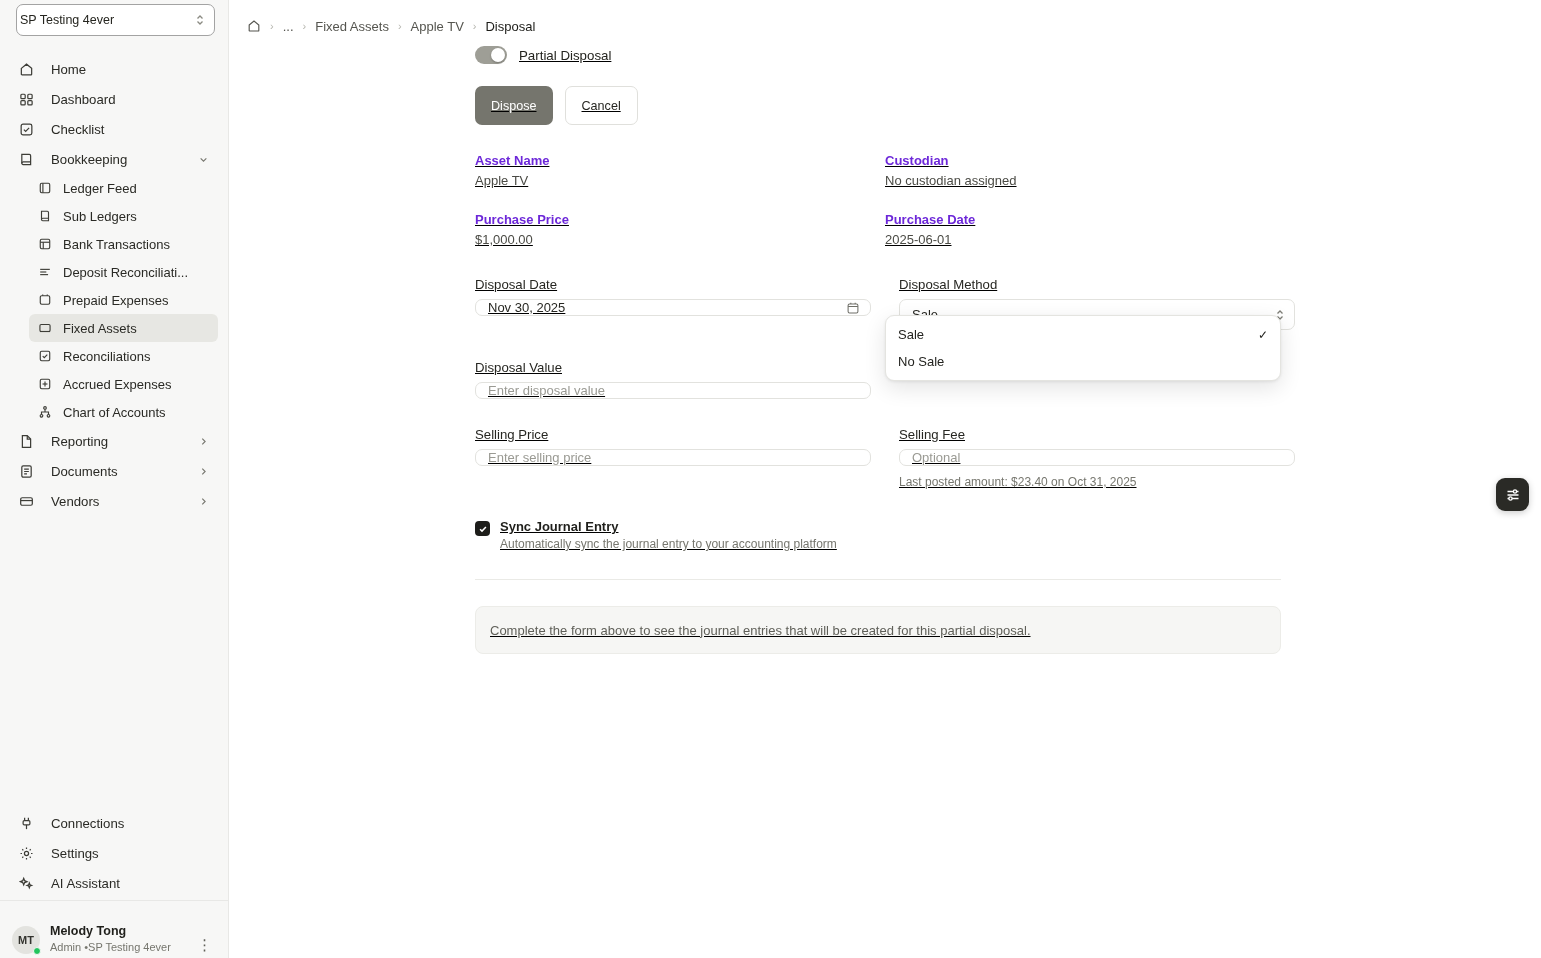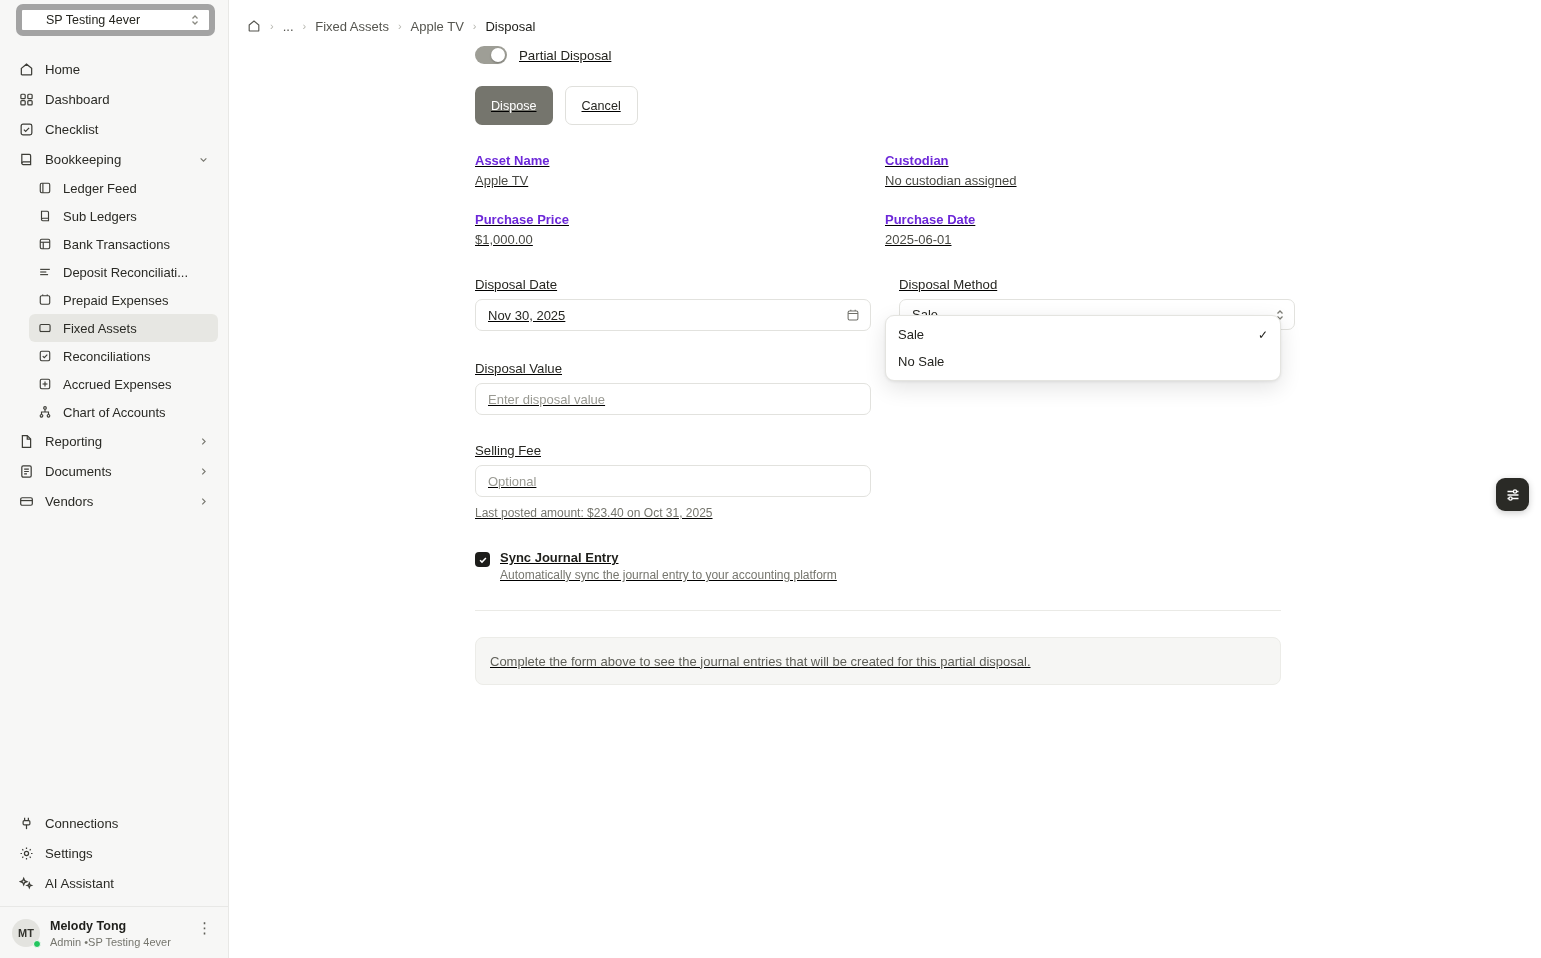--- a/index.html
+++ b/index.html
@@ -38,33 +38,33 @@
   }
   .panel-toggle {
     width: 22px; height: 22px; display: flex; align-items: center; justify-content: center;
     color: #55554f; cursor: pointer; border-radius: 4px;
   }
 
   .workspace {
     margin: 4px 14px 14px 16px;
     height: 32px;
     background: #ffffff;
-    border: 6px solid #a3a3a3;
+    border: 1px solid #a3a3a3;
     border-radius: 7px;
     display: flex; align-items: center; justify-content: space-between;
-    padding: 0 9px 0 24px;
+    padding: 0 9px 0 3px;
     font-size: 12.5px; color: #25251f; font-weight: 500;
     cursor: pointer;
     width: 199px;
   }
   .chev-updown { color: #8a8a82; font-size: 9px; line-height: 1; display:flex; flex-direction:column; gap:1px;}
 
   .nav { padding: 4px 10px 0 10px; }
   .nav-item {
-    display: flex; align-items: center; gap: 10px;
+    display: flex; align-items: center; gap: 16px;
     height: 30px; padding: 0 8px;
     border-radius: 6px;
     font-size: 13.2px; color: #2a2a25;
     cursor: pointer;
     position: relative;
   }
   .nav-item .ico { width: 17px; height: 17px; display: flex; align-items: center; justify-content: center; color: #3d3d37; flex: 0 0 17px;}
   .nav-item .chev { margin-left: auto; color: #77776f; display:flex; align-items:center;}
   .sub-nav { padding-left: 17px; }
   .sub-item {
@@ -74,22 +74,22 @@
     font-size: 13px; color: #2a2a25;
     cursor: pointer;
     margin-left: 2px;
   }
   .sub-item.active { background: #e7e7e3; }
   .sub-item .ico { width: 16px; height: 16px; display: flex; align-items: center; justify-content: center; color: #3d3d37; flex: 0 0 16px;}
 
   .bottom-nav { position: absolute; bottom: 60px; left: 0; right: 0; padding: 0 10px; }
   .user-bar {
     position: absolute; bottom: 0; left: 0; right: 0;
-    height: 52px; border-top: 1px solid #e8e8e6;
-    display: flex; align-items: flex-start; gap: 10px; padding: 12px 12px;
+    height: 58px; border-top: 1px solid #e8e8e6;
+    display: flex; align-items: flex-end; gap: 10px; padding: 4px 12px;
     cursor: pointer;
   }
   .avatar {
     width: 28px; height: 28px; border-radius: 50%;
     background: #e3e3df; color: #33332e;
     display: flex; align-items: center; justify-content: center;
     font-size: 11px; font-weight: 700; position: relative;
     flex: 0 0 28px;
   }
   .avatar .dot {
@@ -138,21 +138,21 @@
   .btn-primary { background: #75756d; color: #fff; }
   .btn-secondary { background: #fff; color: #27272200; color: #272722; border: 1px solid #e0e0dc; }
 
   .grid2 { display: grid; grid-template-columns: 410px 1fr; margin-top: 28px; row-gap: 24px;}
   .field-label-strong { font-size: 13px; font-weight: 700; color: #6d28d9; margin-bottom: 5px;}
   .field-value { font-size: 13px; color: #4b4b45; }
 
   .form-grid { display: grid; grid-template-columns: 410px 1fr; column-gap: 14px; }
   .form-label { font-size: 13.2px; color: #27272200; color: #272722; margin-bottom: 7px;}
   .input {
-    height: 32px; border: 1px solid #e2e2de; border-radius: 7px;
+    height: 17px; border: 1px solid #e2e2de; border-radius: 7px;
     background: #fff; width: 396px;
     display: flex; align-items: center; justify-content: space-between;
     padding: 0 10px 0 12px; font-size: 13px; color: #272722;
     cursor: text;
   }
   .input.placeholder { color: #9a9a93; }
   .input .cal-icon { color: #6f6f68; display: flex; align-items: center;}
   .select {
     height: 31px; border: 1px solid #e2e2de; border-radius: 7px;
     background: #fff; width: 396px;
@@ -544,20 +544,24 @@
         <div class="form-grid" style="margin-top:30px;">
           <div>
             <div class="form-label">Disposal Value</div>
             <div class="input placeholder">Enter disposal value</div>
           </div>
           <div></div>
         </div>
 
         <div class="form-grid" style="margin-top:28px;">
           <div>
+            <div class="form-label">Selling Price</div>
+            <div class="input placeholder">Enter selling price</div>
+          </div>
+          <div>
             <div class="form-label">Selling Fee</div>
             <div class="input placeholder">Optional</div>
             <div class="helper">Last posted amount: $23.40 on Oct 31, 2025</div>
           </div>
         </div>
 
         <div class="checkbox-row">
           <div class="checkbox">
             <svg width="10" height="10" viewBox="0 0 12 12" fill="none" stroke="#ffffff" stroke-width="1.8">
               <path d="M2.5 6.2 L4.8 8.5 L9.5 3.7"></path>

